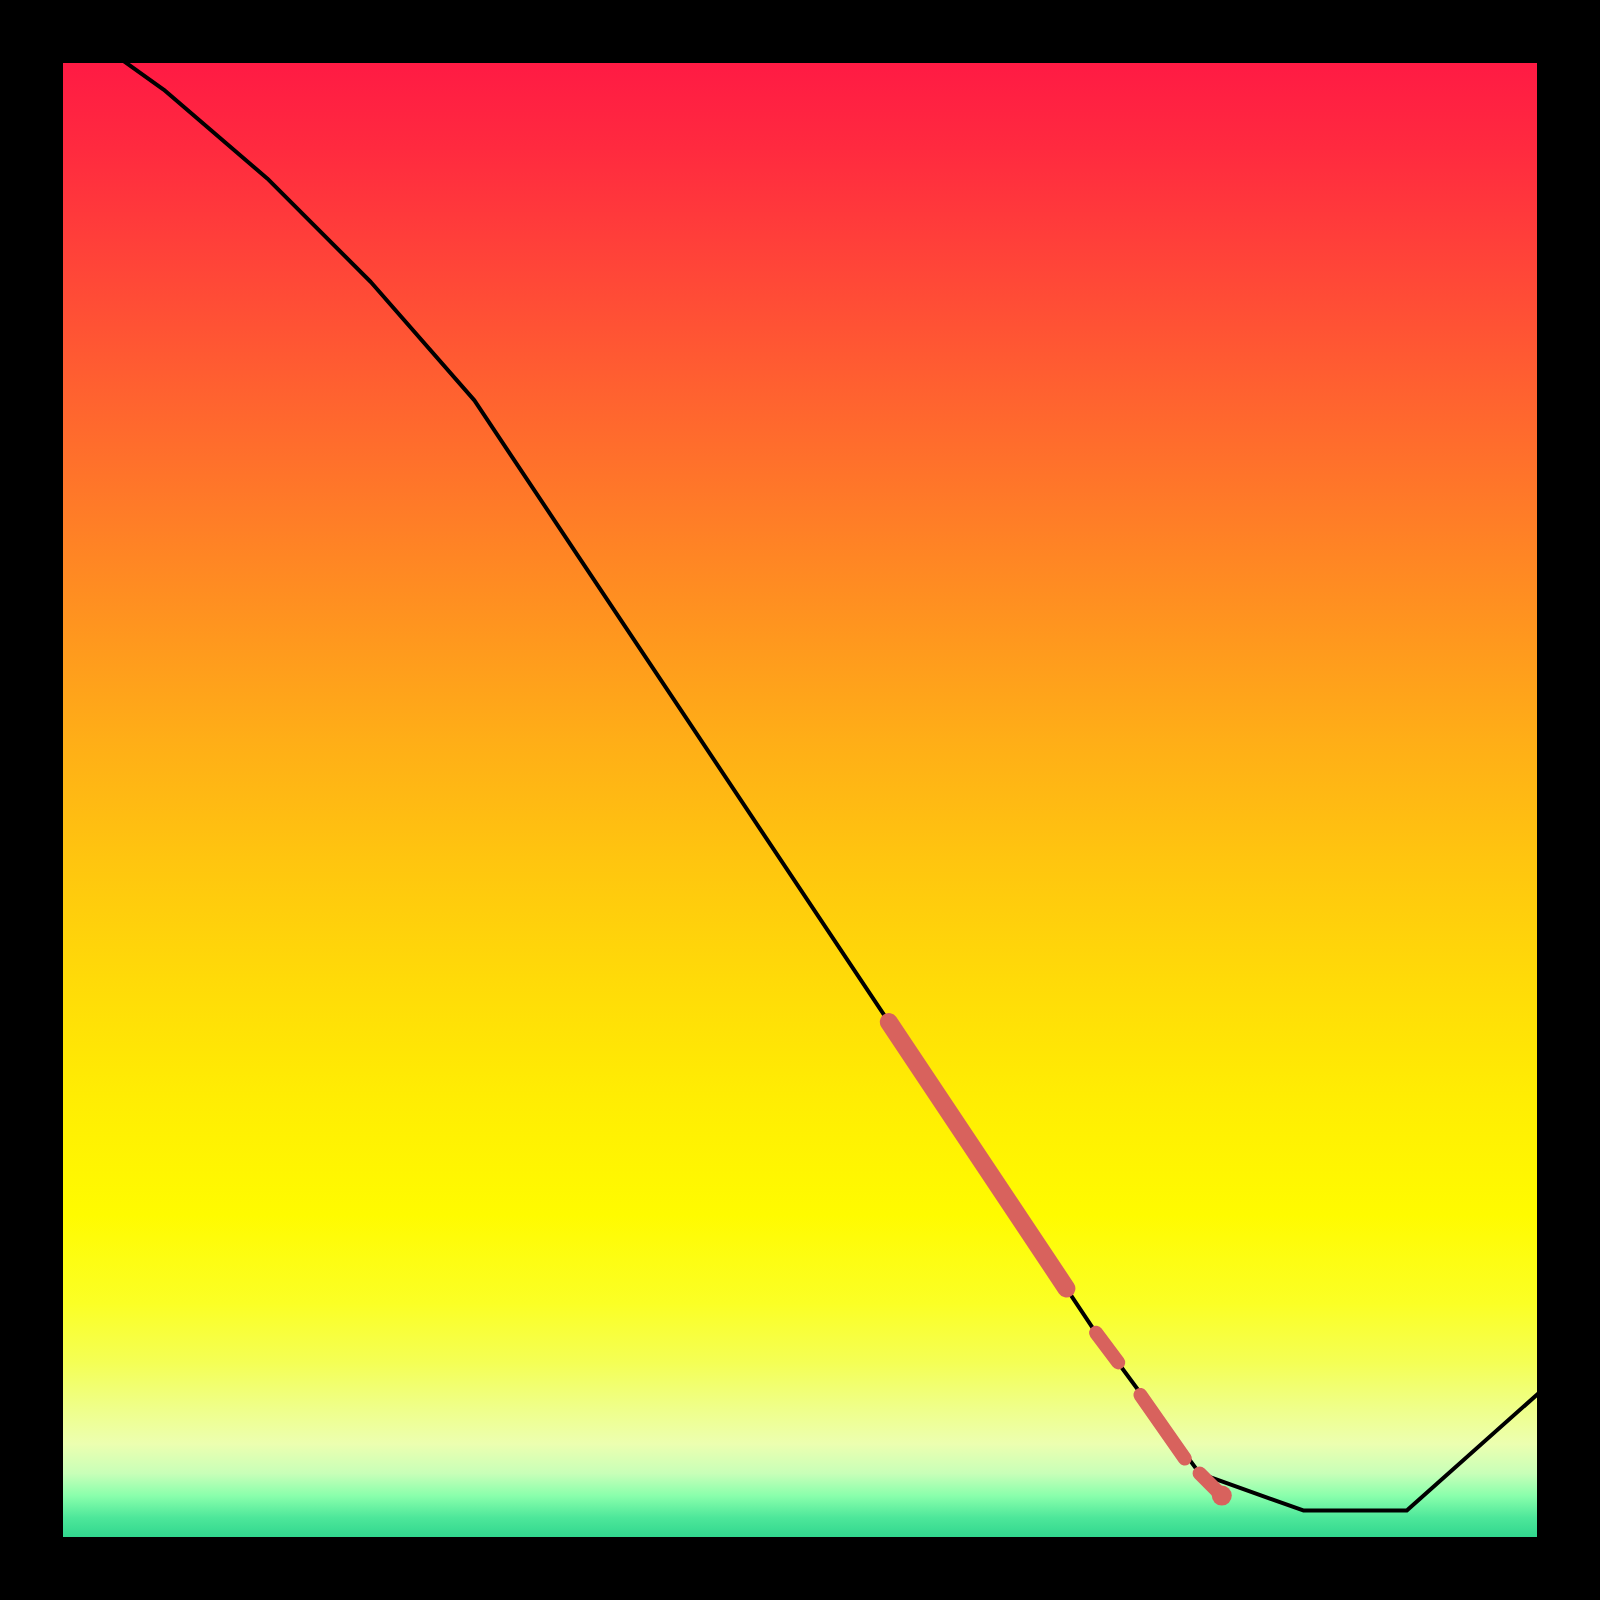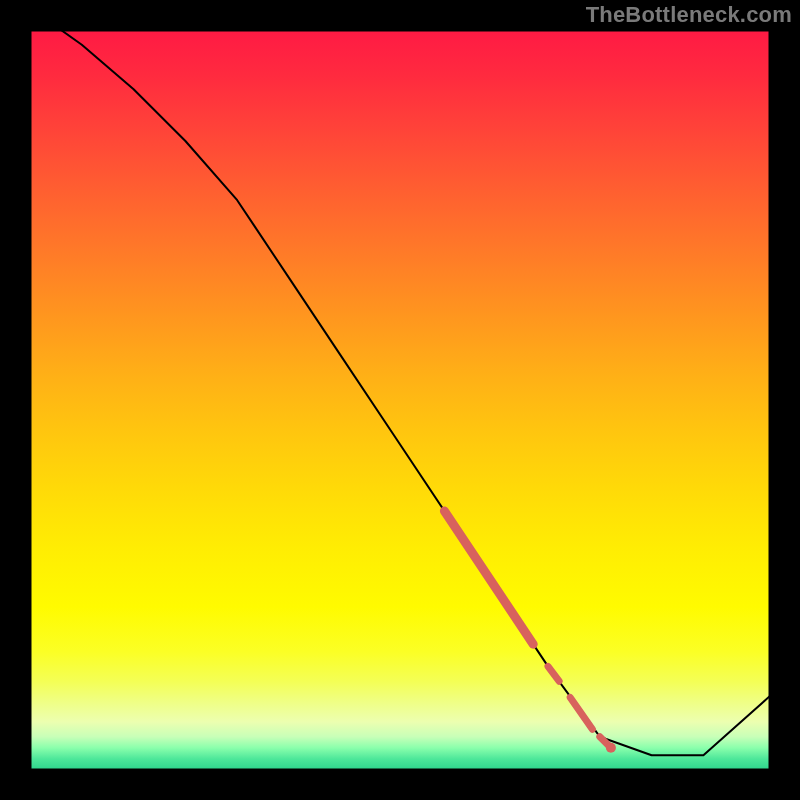--- a/index.html
+++ b/index.html
@@ -27,21 +27,20 @@
     font-weight: 600;
     color: #7a7a7a;
     letter-spacing: 0.2px;
     z-index: 10;
   }
 </style>
 </head>
 <body>
 
 <div class="chart-container">
-  <div class="watermark">TheBottleneck.com</div>
   <svg id="chart-svg" width="800" height="800" viewBox="0 0 800 800">
     <defs>
       <linearGradient id="bg-grad" x1="0" y1="0" x2="0" y2="1">
           <stop offset="0.00%" stop-color="#ff1a44"></stop>
           <stop offset="6.00%" stop-color="#ff2a3f"></stop>
           <stop offset="14.00%" stop-color="#ff4538"></stop>
           <stop offset="22.00%" stop-color="#ff6030"></stop>
           <stop offset="30.00%" stop-color="#ff7a28"></stop>
           <stop offset="38.00%" stop-color="#ff941f"></stop>
           <stop offset="46.00%" stop-color="#ffae17"></stop>

